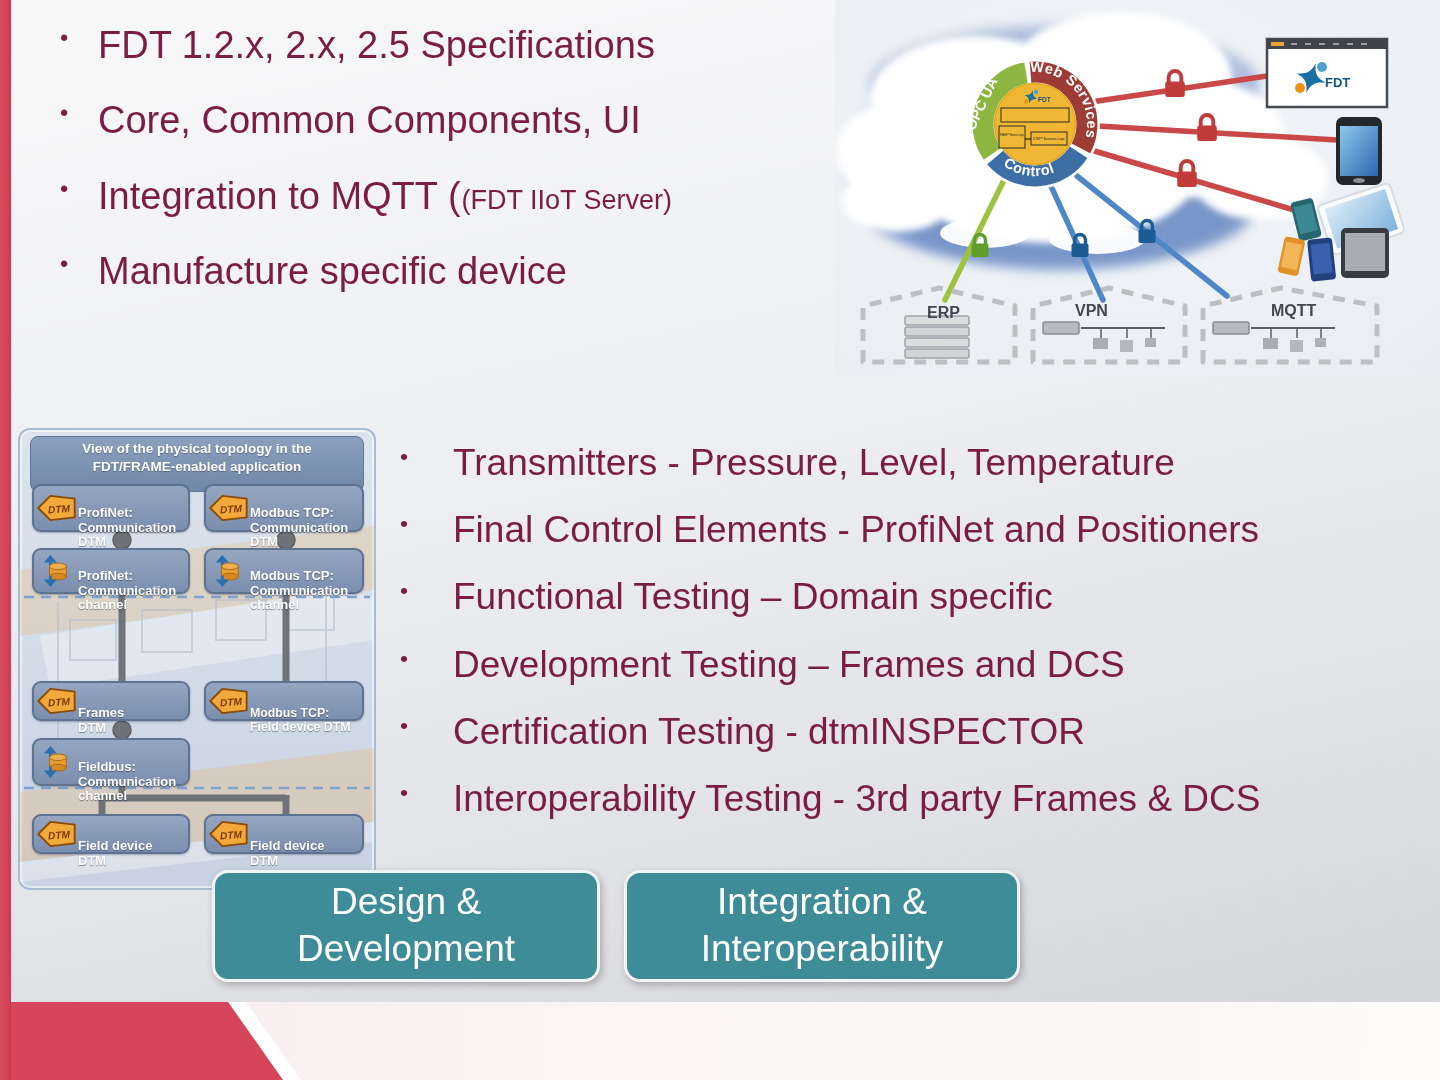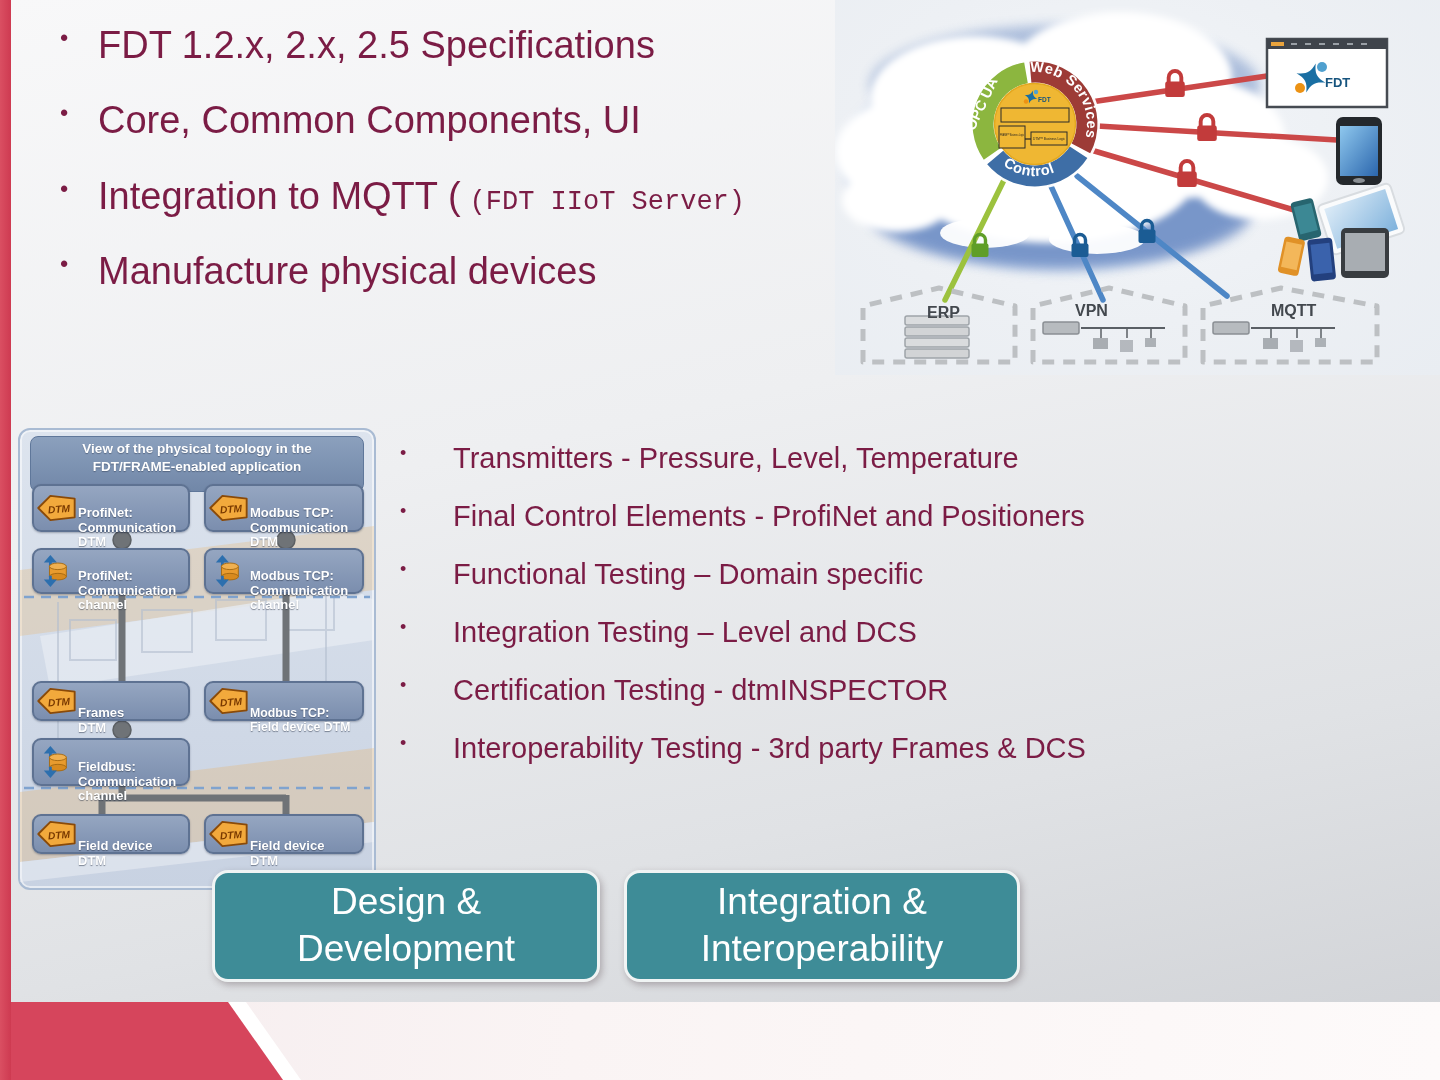--- a/index.html
+++ b/index.html
@@ -6,23 +6,23 @@
   .slide{position:relative;width:1440px;height:1080px;overflow:hidden;
     font-family:"Liberation Sans",sans-serif;
     background:linear-gradient(168deg,#f8f8f9 0%,#eeeff1 40%,#e0e2e5 72%,#cfd1d5 100%);}
   .accent-bar{position:absolute;left:0;top:0;width:11px;height:1080px;
     background:linear-gradient(to right,#da4f62,#ce3a51);z-index:30;}
   .bullets{list-style:none;margin:0;padding:0;position:absolute;color:#7B1C45;}
   .bullets li{position:relative;white-space:nowrap;}
   .bullets li::before{content:"•";position:absolute;left:2px;top:0.05em;font-size:0.62em;}
   .bullets-left{left:58px;top:24px;font-size:38px;}
   .bullets-left li{padding-left:40px;margin-bottom:32px;line-height:1.14;}
-  .bullets-right{left:398px;top:442px;font-size:29px;}
+  .bullets-right{left:398px;top:442px;font-size:37px;}
   .bullets-right li{padding-left:55px;margin-bottom:25px;line-height:1.14;}
-  .note{font-size:27px;margin-left:9px;font-family:Liberation Mono, monospace;}
+  .note{font-size:27px;margin-left:1px;}
   .cloud-fig{position:absolute;left:835px;top:0;width:605px;height:375px;margin:0;
     background:radial-gradient(ellipse at 45% 40%,#f3f6fa 0%,#edf0f4 55%,#e9edf2 100%);}
   .cloud-fig svg text{font-family:"Liberation Sans",sans-serif;}
   .topology{position:absolute;left:18px;top:428px;width:354px;height:458px;
     border:2px solid #a9bbd3;border-radius:12px;
     background:linear-gradient(#dde4ee,#c8d2e2);
     box-shadow:inset 0 0 0 2px rgba(255,255,255,.55);}
   .topo-art{position:absolute;left:0;top:0;}
   .topo-title{position:absolute;left:10px;top:6px;width:334px;height:56px;box-sizing:border-box;
     background:linear-gradient(#8ba0bd,#7187a8);border:1px solid #5f779a;border-radius:8px;
@@ -54,21 +54,21 @@
   <svg class="corner-svg" width="320" height="78">
     <polygon points="228,0 246,0 301,78 283,78" fill="#ffffff"></polygon>
     <polygon points="0,0 228,0 283,78 0,78" fill="#D6455C"></polygon>
   </svg>
   <div class="accent-bar"></div>
 
   <ul class="bullets bullets-left">
     <li><span>FDT 1.2.x, 2.x, 2.5 Specifications</span></li>
     <li><span>Core, Common Components, UI</span></li>
     <li><span>Integration to MQTT (</span><span class="note">(FDT IIoT Server)</span></li>
-    <li><span>Manufacture physical devices</span></li>
+    <li><span>Manufacture specific device</span></li>
   </ul>
 
   <figure class="cloud-fig">
     <svg width="605" height="375" viewBox="0 0 605 375">
       <defs>
         <filter id="bl5" x="-40%" y="-40%" width="180%" height="180%">
             <feGaussianBlur stdDeviation="6"></feGaussianBlur>
           </filter>
         <filter id="bl3" x="-40%" y="-40%" width="180%" height="180%">
             <feGaussianBlur stdDeviation="3.5"></feGaussianBlur>
@@ -389,21 +389,21 @@
         </span>
       <span class="tlabel">Field device
 DTM</span>
     </div>
   </section>
 
   <ul class="bullets bullets-right">
     <li><span>Transmitters - Pressure, Level, Temperature</span></li>
     <li><span>Final Control Elements - ProfiNet and Positioners</span></li>
     <li><span>Functional Testing – Domain specific</span></li>
-    <li><span>Integration Testing – Level and DCS</span></li>
+    <li><span>Development Testing – Frames and DCS</span></li>
     <li><span>Certification Testing - dtmINSPECTOR</span></li>
     <li><span>Interoperability Testing  - 3rd party Frames &amp; DCS</span></li>
   </ul>
 
   <div class="btn-row">
     <div class="pill">Design &amp;
 Development</div>
     <div class="pill">Integration &amp;
 Interoperability</div>
   </div>

